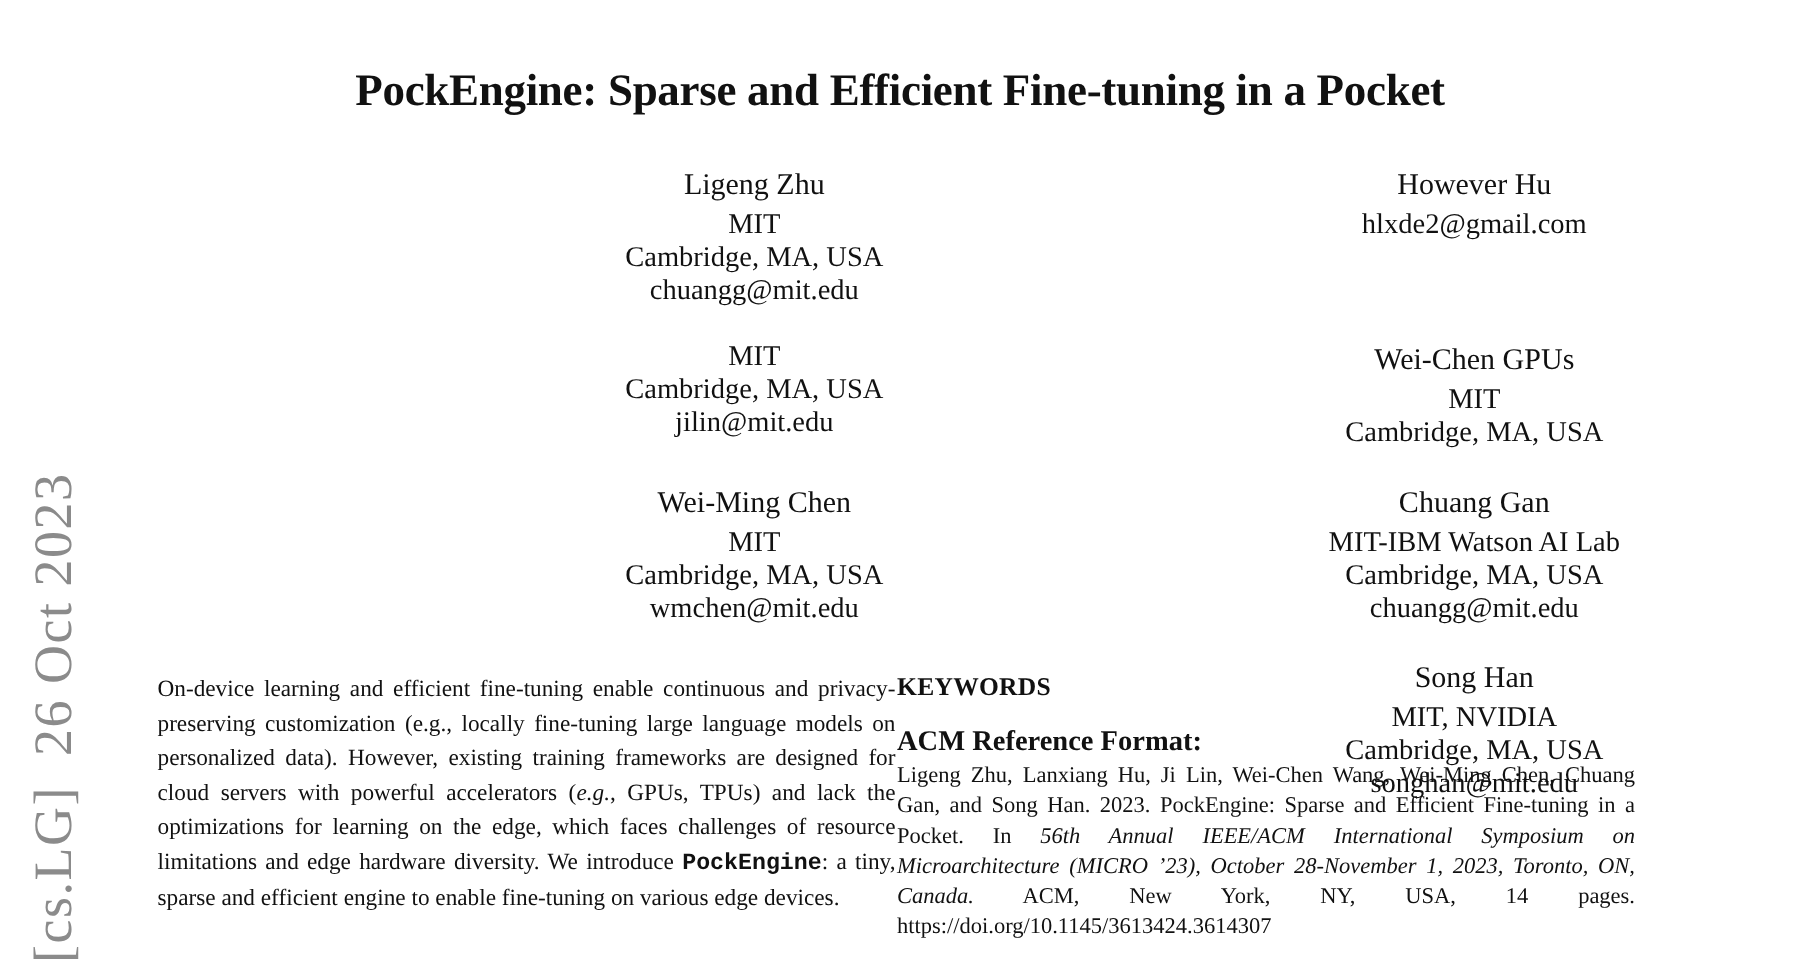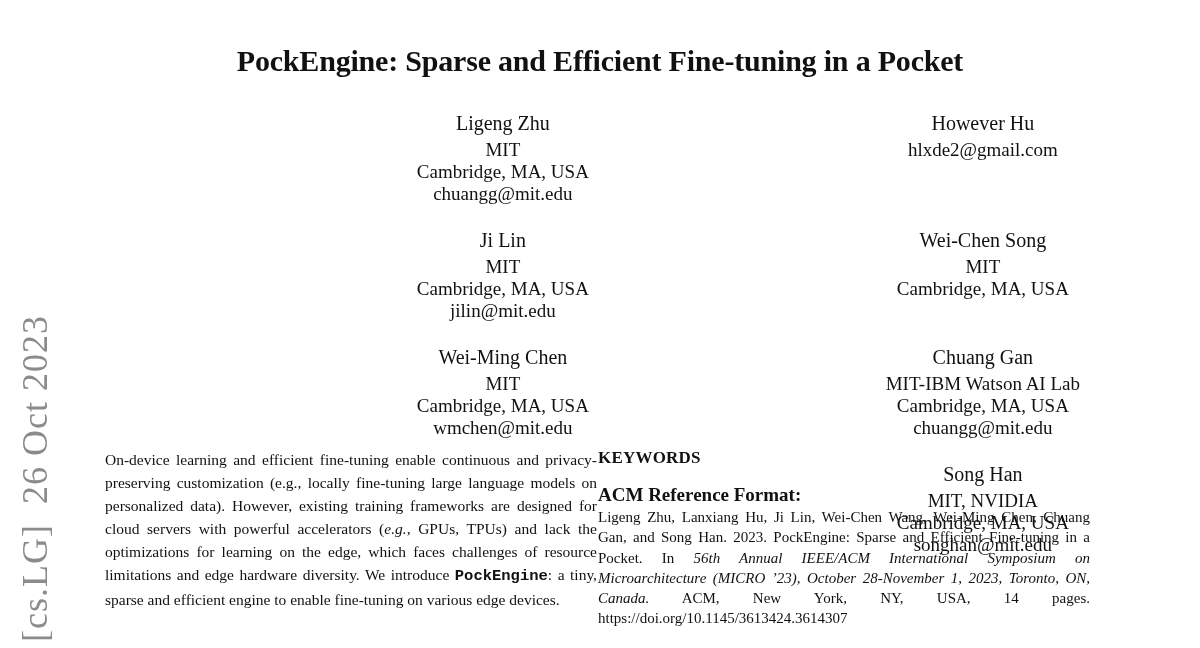--- a/index.html
+++ b/index.html
@@ -109,27 +109,26 @@
     <div class="author-name">Ligeng Zhu</div>
     <div class="author-line">MIT</div>
     <div class="author-line">Cambridge, MA, USA</div>
     <div class="author-line">chuangg@mit.edu</div>
   </div>
   <div class="author">
     <div class="author-name">However Hu</div>
     <div class="author-line">hlxde2@gmail.com</div>
   </div>
   <div class="author">
-    <div class="author-name">Ji Lin</div>
     <div class="author-line">MIT</div>
     <div class="author-line">Cambridge, MA, USA</div>
     <div class="author-line">jilin@mit.edu</div>
   </div>
   <div class="author">
-    <div class="author-name">Wei-Chen Song</div>
+    <div class="author-name">Wei-Chen GPUs</div>
     <div class="author-line">MIT</div>
     <div class="author-line">Cambridge, MA, USA</div>
   </div>
   <div class="author">
     <div class="author-name">Wei-Ming Chen</div>
     <div class="author-line">MIT</div>
     <div class="author-line">Cambridge, MA, USA</div>
     <div class="author-line">wmchen@mit.edu</div>
   </div>
   <div class="author">

